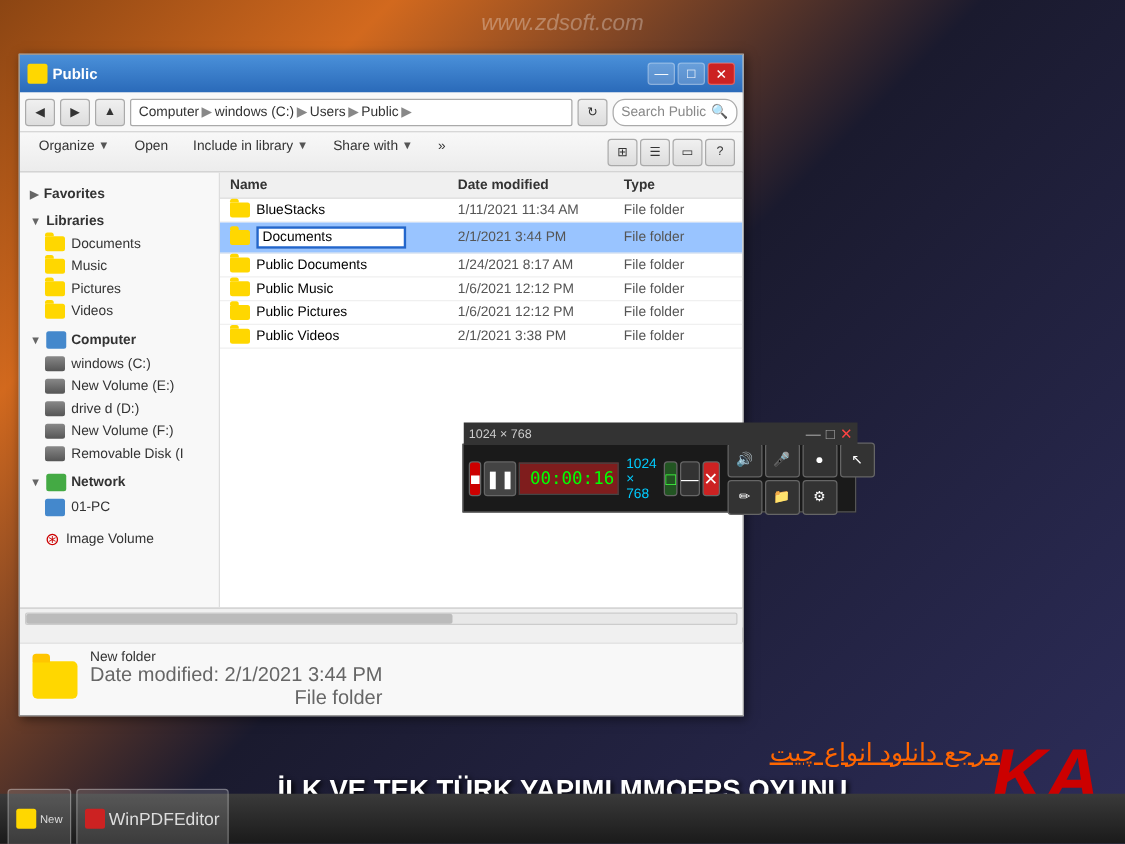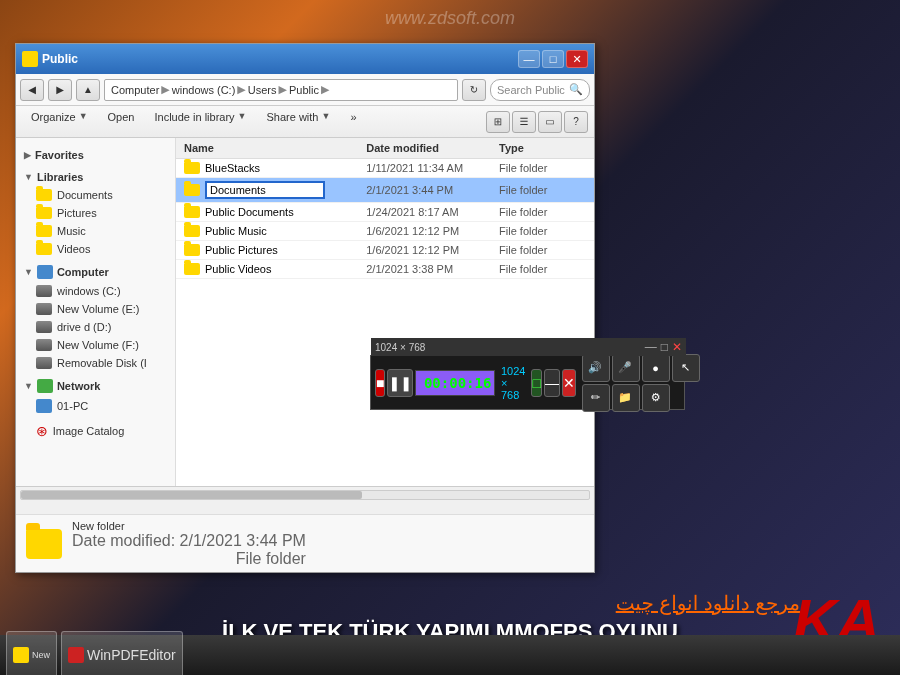--- a/index.html
+++ b/index.html
@@ -422,29 +422,28 @@
       justify-content: center;
       cursor: pointer;
       color: white;
       font-size: 14px;
     }
 
     .rec-stop { background: #cc0000; }
     .rec-pause { background: #444; }
 
     .time-display {
-      background: #8b5cf6;
+      background: #7f1d1d;
       color: #00ff00;
       font-family: monospace;
       font-size: 14px;
       padding: 4px 8px;
       border: 1px solid #444;
       min-width: 80px;
       text-align: center;
-      font-weight: bold;
     }
 
     .res-display {
       color: #00ccff;
       font-size: 11px;
       padding: 2px 4px;
     }
 
     
     .taskbar {
@@ -574,25 +573,25 @@
         <div class="sidebar-header">
           <span class="arrow">▼</span>
           <span>Libraries</span>
         </div>
         <div class="sidebar-item">
           <span class="folder-icon"></span>
           <span>Documents</span>
         </div>
         <div class="sidebar-item">
           <span class="folder-icon"></span>
+          <span>Music</span>
+        </div>
+        <div class="sidebar-item">
+          <span class="folder-icon"></span>
           <span>Pictures</span>
-        </div>
-        <div class="sidebar-item">
-          <span class="folder-icon"></span>
-          <span>Music</span>
         </div>
         <div class="sidebar-item">
           <span class="folder-icon"></span>
           <span>Videos</span>
         </div>
       </div>
 
       <div class="sidebar-section">
         <div class="sidebar-header">
           <span class="arrow">▼</span>
@@ -629,21 +628,21 @@
         </div>
         <div class="sidebar-item">
           <span class="computer-icon"></span>
           <span>01-PC</span>
         </div>
       </div>
 
       <div class="sidebar-section">
         <div class="sidebar-item">
           <span style="color:#cc0000; font-size:14px;">⊛</span>
-          <span>Image Catalog</span>
+          <span>Image Volume</span>
         </div>
       </div>
     </div>
 
     <div class="file-list">
       <div class="file-list-header">
         <div class="col-name">Name</div>
         <div class="col-date">Date modified</div>
         <div class="col-type">Type</div>
       </div>

